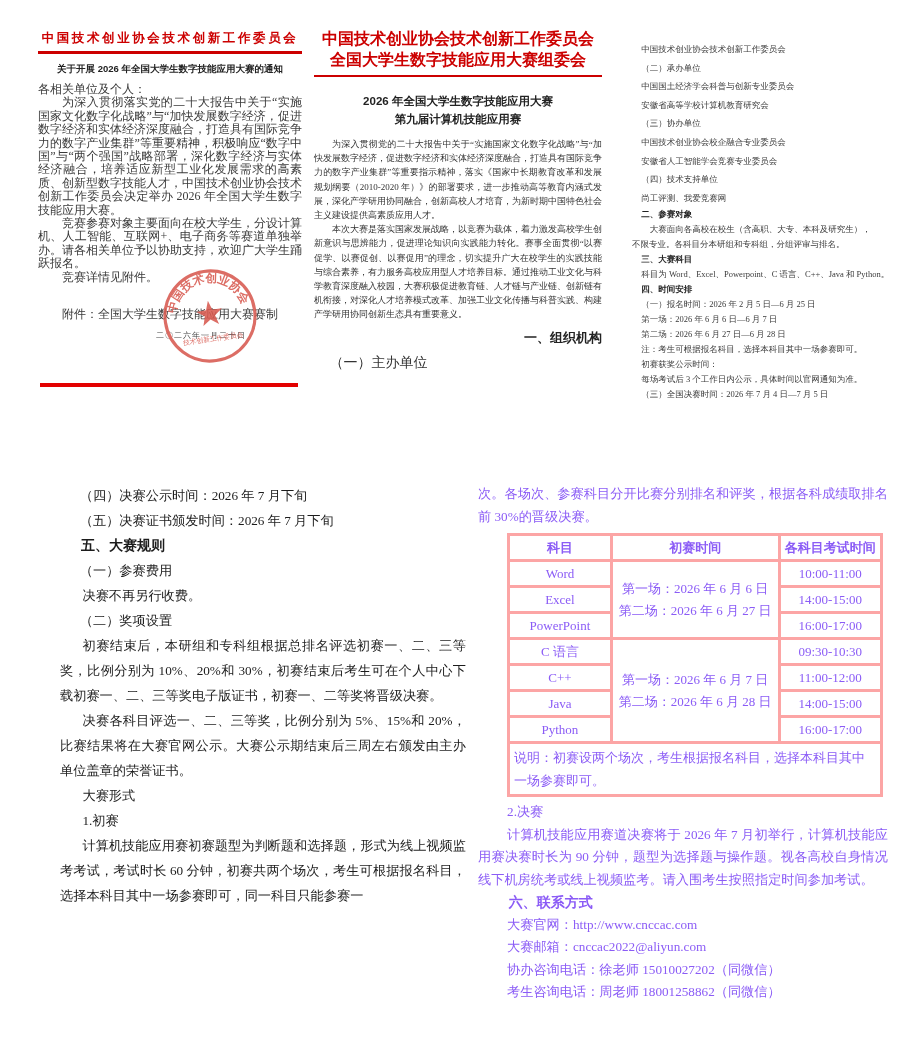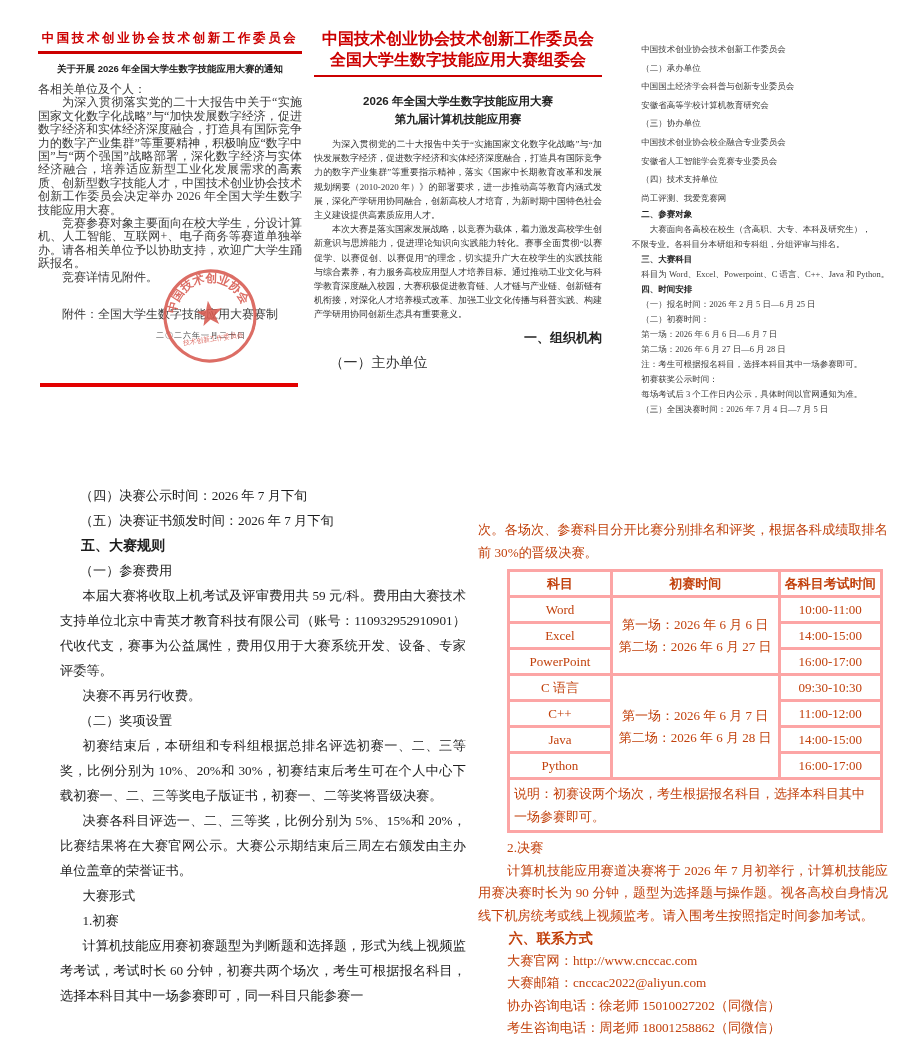--- a/index.html
+++ b/index.html
@@ -38,21 +38,21 @@
   
   #col3{left:632px;top:40px;width:268px;font-size:8.5px;color:#3a3a3a;text-align:justify;}
   .l-top{line-height:18.6px;}
   .l-bottom{line-height:15px;}
   .l-ind1{padding-left:1.1em;}
   .l-ind2{text-indent:2.1em;}
   .l-bold{font-weight:bold;font-family:"Liberation Sans",sans-serif;color:#222;}
 
   
   #col4{left:60px;top:483px;width:406px;font-size:13.2px;line-height:25px;text-align:justify;color:#1c1c1c;}
-  #col5{left:478px;top:483px;width:410px;font-size:13.2px;line-height:22.5px;text-align:justify;color:#c2410c;margin-top:36px;}
+  #col5{left:478px;top:483px;width:410px;font-size:13.2px;line-height:22.5px;text-align:justify;color:#8b5cf6;}
   .b-ind1{padding-left:1.5em;}
   .b-para{text-indent:1.7em;}
   .b-sec{font-weight:bold;font-family:"Liberation Sans",sans-serif;font-size:14px;}
   .s-ind{padding-left:2.2em;}
   .s-para{text-indent:2.2em;}
   .s-sec{font-weight:bold;font-family:"Liberation Sans",sans-serif;font-size:14px;}
 
   
   .sched-table{border-collapse:collapse;margin:5px 0 4px 29px;width:376px;font-size:13px;
                text-align:center;line-height:16px;}
@@ -123,36 +123,34 @@
       <div class="l-ind1">尚工评测、我爱竞赛网</div>
     </div>
     <div class="l-bottom">
       <div class="l-ind1 l-bold">二、参赛对象</div>
       <div class="l-ind2">大赛面向各高校在校生（含高职、大专、本科及研究生），</div>
       <div>不限专业。各科目分本研组和专科组，分组评审与排名。</div>
       <div class="l-ind1 l-bold">三、大赛科目</div>
       <div class="l-ind1">科目为 Word、Excel、Powerpoint、C 语言、C++、Java 和 Python。</div>
       <div class="l-ind1 l-bold">四、时间安排</div>
       <div class="l-ind1">（一）报名时间：2026 年 2 月 5 日—6 月 25 日</div>
-      <div class="l-ind1">（二）初赛时间：</div>
       <div class="l-ind1">第一场：2026 年 6 月 6 日—6 月 7 日</div>
       <div class="l-ind1">第二场：2026 年 6 月 27 日—6 月 28 日</div>
       <div class="l-ind1">注：考生可根据报名科目，选择本科目其中一场参赛即可。</div>
       <div class="l-ind1">初赛获奖公示时间：</div>
       <div class="l-ind1">每场考试后 3 个工作日内公示，具体时间以官网通知为准。</div>
       <div class="l-ind1">（三）全国决赛时间：2026 年 7 月 4 日—7 月 5 日</div>
     </div>
   </div>
 
   <div class="col" id="col4">
     <div class="b-ind1">（四）决赛公示时间：2026 年 7 月下旬</div>
     <div class="b-ind1">（五）决赛证书颁发时间：2026 年 7 月下旬</div>
     <div class="b-ind1 b-sec">五、大赛规则</div>
     <div class="b-ind1">（一）参赛费用</div>
-    <div class="b-para">本届大赛将收取上机考试及评审费用共 59 元/科。费用由大赛技术支持单位北京中青英才教育科技有限公司（账号：110932952910901）代收代支，赛事为公益属性，费用仅用于大赛系统开发、设备、专家评委等。</div>
     <div class="b-para">决赛不再另行收费。</div>
     <div class="b-ind1">（二）奖项设置</div>
     <div class="b-para">初赛结束后，本研组和专科组根据总排名评选初赛一、二、三等奖，比例分别为 10%、20%和 30%，初赛结束后考生可在个人中心下载初赛一、二、三等奖电子版证书，初赛一、二等奖将晋级决赛。</div>
     <div class="b-para">决赛各科目评选一、二、三等奖，比例分别为 5%、15%和 20%，比赛结果将在大赛官网公示。大赛公示期结束后三周左右颁发由主办单位盖章的荣誉证书。</div>
     <div class="b-para">大赛形式</div>
     <div class="b-para">1.初赛</div>
     <div class="b-para">计算机技能应用赛初赛题型为判断题和选择题，形式为线上视频监考考试，考试时长 60 分钟，初赛共两个场次，考生可根据报名科目，选择本科目其中一场参赛即可，同一科目只能参赛一</div>
   </div>
 
   <div class="col" id="col5">

